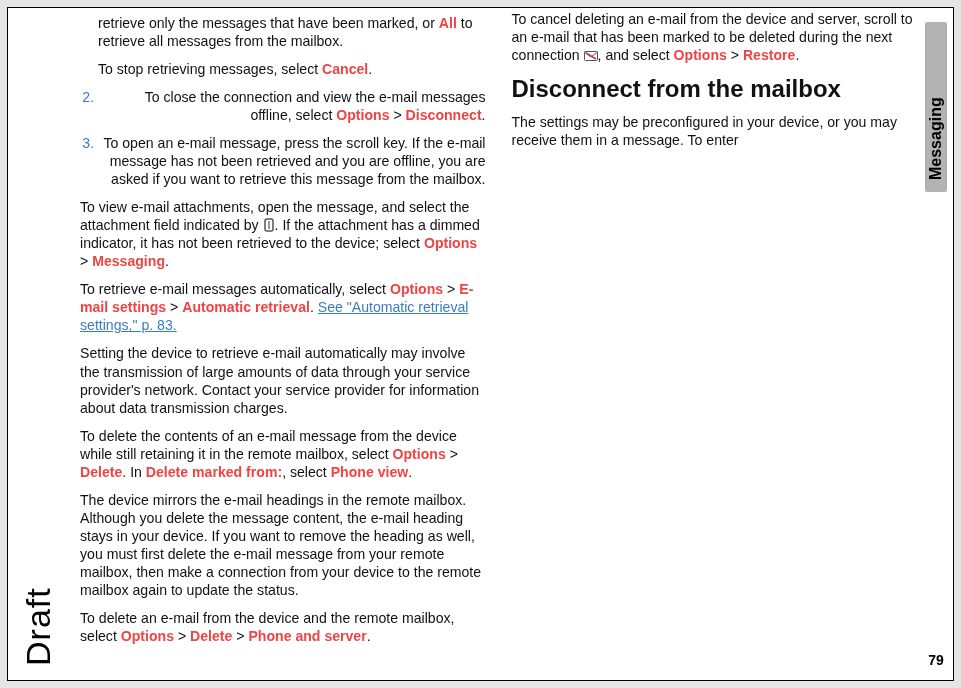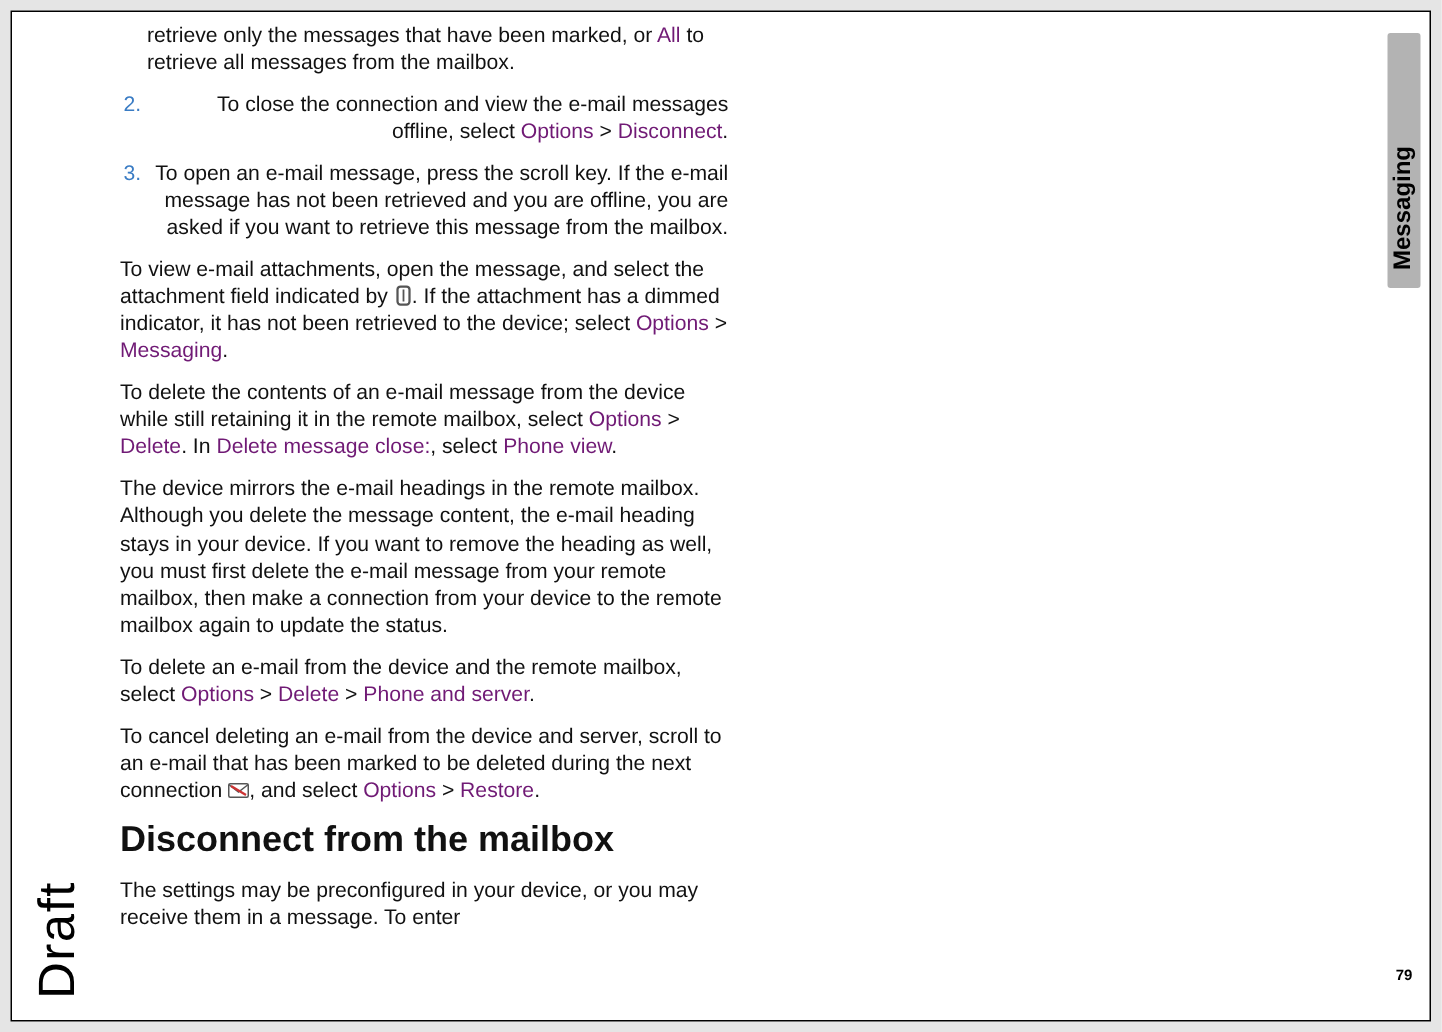--- a/index.html
+++ b/index.html
@@ -10,22 +10,22 @@
   }
   .sidetab-right {
     position: absolute; right: 6px; top: 14px; width: 22px; height: 170px;
     background: #b3b3b3; border-radius: 2px;
     writing-mode: vertical-rl; transform: rotate(180deg);
     display: flex; align-items: center; justify-content: flex-start;
     padding-top: 12px;
   }
   .sidetab-right span { font-weight: bold; font-size: 16px; color: #000; }
   .pagenum {
-    position: absolute; right: 6px; bottom: 24px; width: 22px; text-align: center;
-    font-weight: bold; font-size: 10px;
+    position: absolute; right: 6px; bottom: 12px; width: 22px; text-align: center;
+    font-weight: bold; font-size: 14px;
   }
   .draft-wrap {
     position: absolute; left: 16px; top: 0; bottom: 0; width: 48px;
     display: flex; align-items: flex-end; justify-content: center;
     padding-bottom: 14px;
   }
   .draft {
     transform: rotate(-90deg); transform-origin: left bottom;
     font-size: 34px; font-weight: 400; letter-spacing: 1px;
     position: absolute; bottom: 14px; left: 34px; white-space: nowrap;
@@ -34,21 +34,21 @@
     position: absolute; left: 72px; top: 2px; right: 36px; bottom: 2px;
     column-count: 2; column-gap: 26px; column-fill: auto;
     font-size: 14.1px; line-height: 1.28; color: #111;
   }
   .columns p, .columns ol, .columns h2, .columns h3 { break-inside: avoid; }
   p { margin: 4px 0 10px; }
   .ind { margin-left: 18px; }
   ol { list-style: decimal; margin: 0 0 8px 0; padding-left: 18px; }
   ol li { margin-bottom: 10px; padding-left: 4px; text-align: right; }
   li::marker { color: #3a7cc4; font-weight: 500; }
-  .b { font-weight: normal; color: #701a75; }
+  .b { font-weight: bold; color: #ef4444; }
   .link { color: #3a7cc4; text-decoration: underline; cursor: pointer; }
   h2 { font-size: 22px; font-weight: bold; margin: 12px 0 8px; }
   h3 { font-size: 24px; font-weight: bold; margin: 10px 0 8px; }
   .icon-attach {
     display: inline-block; width: 12px; height: 14px; vertical-align: -2px;
   }
   .icon-small {
     display: inline-block; width: 14px; height: 12px; vertical-align: -2px;
   }
   .icon-menu {
@@ -67,43 +67,50 @@
 
   <div class="draft-wrap">
     <div class="draft">Draft</div>
   </div>
 
   <div class="columns">
 
     <p class="ind">
       <span>retrieve only the messages that have been marked, or </span><span class="b">All</span><span> to retrieve all messages from the mailbox.</span>
     </p>
+    <p class="ind">
+      <span>To stop retrieving messages, select </span><span class="b">Cancel</span><span>.</span>
+    </p>
 
     <ol start="2">
       <li>
         <span>To close the connection and view the e-mail messages offline, select </span><span class="b">Options</span><span> &gt; </span><span class="b">Disconnect</span><span>.</span>
       </li>
       <li>
         <span>To open an e-mail message, press the scroll key. If the e-mail message has not been retrieved and you are offline, you are asked if you want to retrieve this message from the mailbox.</span>
       </li>
     </ol>
 
     <p>
       <span>To view e-mail attachments, open the message, and select the attachment field indicated by </span><span class="icon-attach"><svg viewBox="0 0 12 14">
             <rect x="2" y="1" width="8" height="12" rx="2" fill="none" stroke="#555" stroke-width="1.5"></rect>
             <line x1="6" y1="3" x2="6" y2="11" stroke="#555" stroke-width="1.2"></line>
           </svg></span><span>. If the attachment has a dimmed indicator, it has not been retrieved to the device; select </span><span class="b">Options</span><span> &gt; </span><span class="b">Messaging</span><span>.</span>
     </p>
 
+    <p>
+      <span>To retrieve e-mail messages automatically, select </span><span class="b">Options</span><span> &gt; </span><span class="b">E-mail settings</span><span> &gt; </span><span class="b">Automatic retrieval</span><span>. </span><span class="link">See "Automatic retrieval settings," p. 83.</span>
+    </p>
 
+    <p>Setting the device to retrieve e-mail automatically may involve the transmission of large amounts of data through your service provider's network. Contact your service provider for information about data transmission charges.</p>
 
 
 
     <p>
-      <span>To delete the contents of an e-mail message from the device while still retaining it in the remote mailbox, select </span><span class="b">Options</span><span> &gt; </span><span class="b">Delete</span><span>. In </span><span class="b">Delete message close:</span><span>, select </span><span class="b">Phone view</span><span>.</span>
+      <span>To delete the contents of an e-mail message from the device while still retaining it in the remote mailbox, select </span><span class="b">Options</span><span> &gt; </span><span class="b">Delete</span><span>. In </span><span class="b">Delete marked from:</span><span>, select </span><span class="b">Phone view</span><span>.</span>
     </p>
 
     <p>The device mirrors the e-mail headings in the remote mailbox. Although you delete the message content, the e-mail heading stays in your device. If you want to remove the heading as well, you must first delete the e-mail message from your remote mailbox, then make a connection from your device to the remote mailbox again to update the status.</p>
 
     <p>
       <span>To delete an e-mail from the device and the remote mailbox, select </span><span class="b">Options</span><span> &gt; </span><span class="b">Delete</span><span> &gt; </span><span class="b">Phone and server</span><span>.</span>
     </p>
 
     <p>
       <span>To cancel deleting an e-mail from the device and server, scroll to an e-mail that has been marked to be deleted during the next connection </span><span class="icon-small"><svg viewBox="0 0 14 12">

